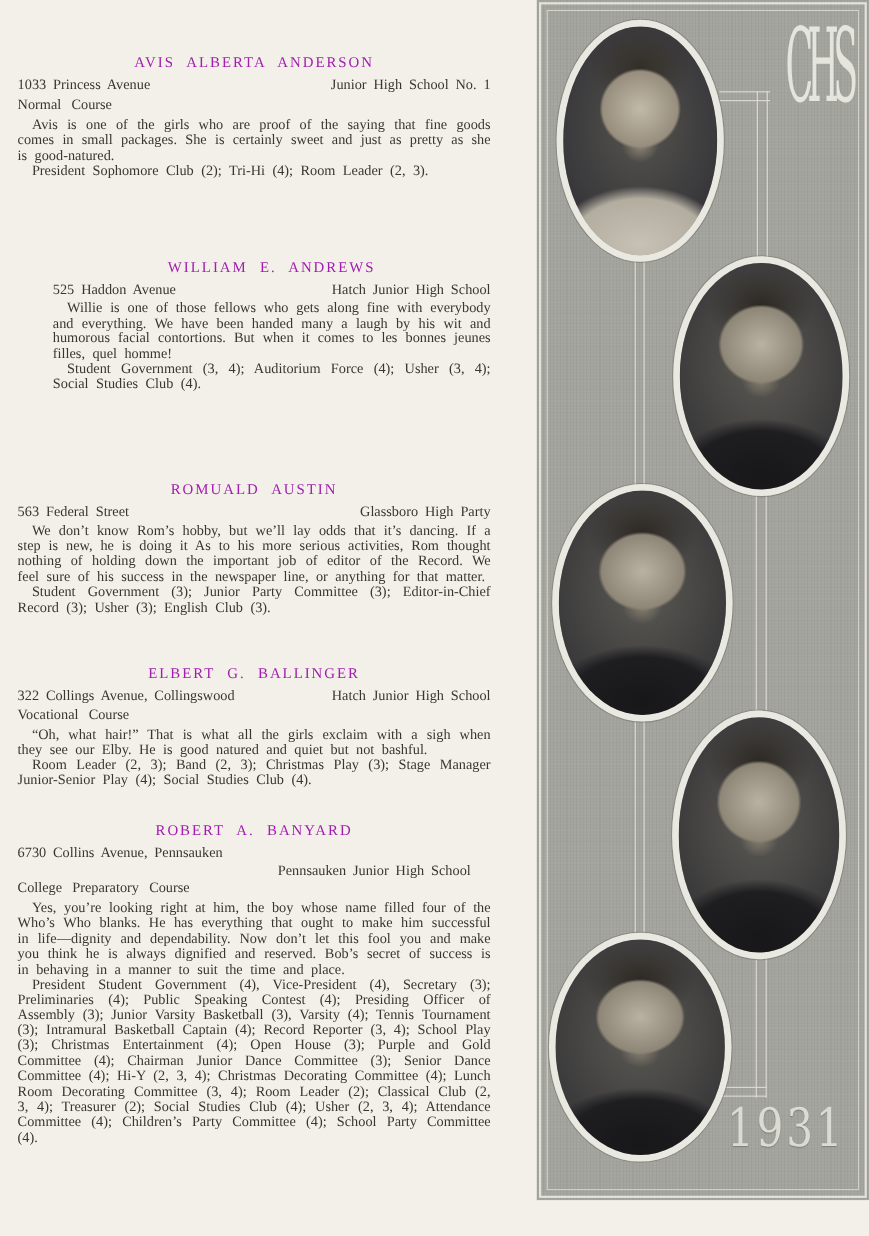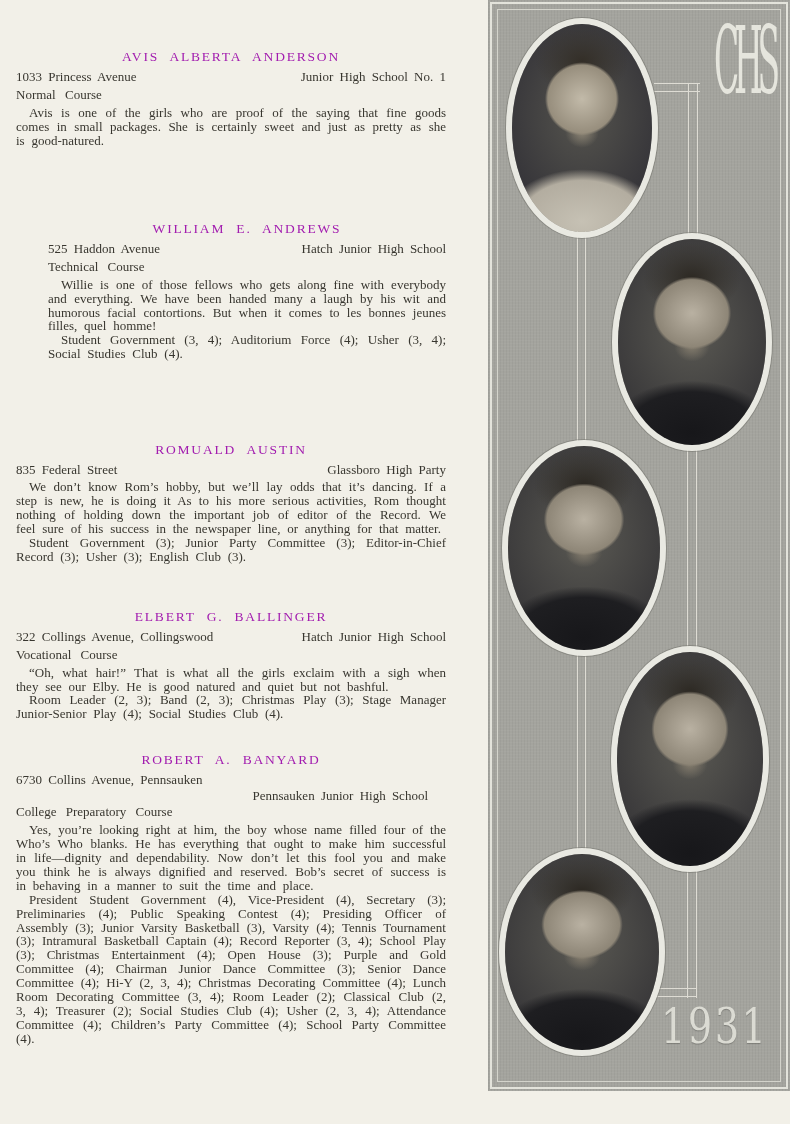--- a/index.html
+++ b/index.html
@@ -103,37 +103,37 @@
 <section class="text-col">
 
   <article class="entry e1">
     <h2 class="name">AVIS ALBERTA ANDERSON</h2>
     <div class="addr-row">
       <span class="addr">1033 Princess Avenue</span>
       <span class="school">Junior High School No. 1</span>
     </div>
     <div class="course">Normal Course</div>
     <p class="desc">Avis is one of the girls who are proof of the saying that fine goods comes in small packages. She is certainly sweet and just as pretty as she is good-natured.</p>
+    <p class="acts">President Sophomore Club (2); Tri-Hi (4); Room Leader (2, 3).</p>
   </article>
 
   <article class="entry e2">
     <h2 class="name">WILLIAM E. ANDREWS</h2>
     <div class="addr-row">
       <span class="addr">525 Haddon Avenue</span>
       <span class="school">Hatch Junior High School</span>
     </div>
-    <div class="course">Technical Course</div>
     <p class="desc">Willie is one of those fellows who gets along fine with everybody and everything. We have been handed many a laugh by his wit and humorous facial contortions. But when it comes to les bonnes jeunes filles, quel homme!</p>
     <p class="acts">Student Government (3, 4); Auditorium Force (4); Usher (3, 4); Social Studies Club (4).</p>
   </article>
 
   <article class="entry e3">
     <h2 class="name">ROMUALD AUSTIN</h2>
     <div class="addr-row">
-      <span class="addr">835 Federal Street</span>
+      <span class="addr">563 Federal Street</span>
       <span class="school">Glassboro High Party</span>
     </div>
     <p class="desc">We don’t know Rom’s hobby, but we’ll lay odds that it’s dancing. If a step is new, he is doing it As to his more serious activities, Rom thought nothing of holding down the important job of editor of the Record. We feel sure of his success in the newspaper line, or anything for that matter.</p>
     <p class="acts">Student Government (3); Junior Party Committee (3); Editor-in-Chief Record (3); Usher (3); English Club (3).</p>
   </article>
 
   <article class="entry e4">
     <h2 class="name">ELBERT G. BALLINGER</h2>
     <div class="addr-row">
       <span class="addr">322 Collings Avenue, Collingswood</span>

